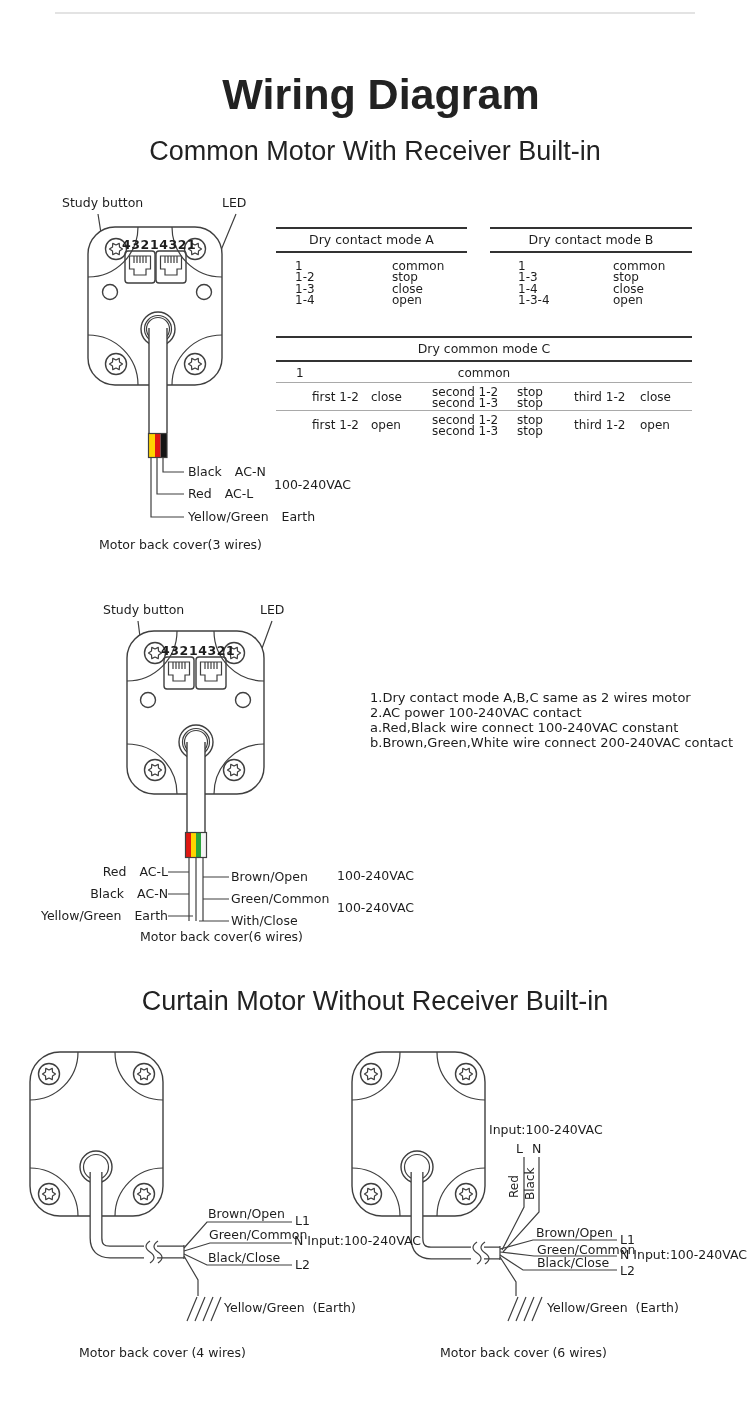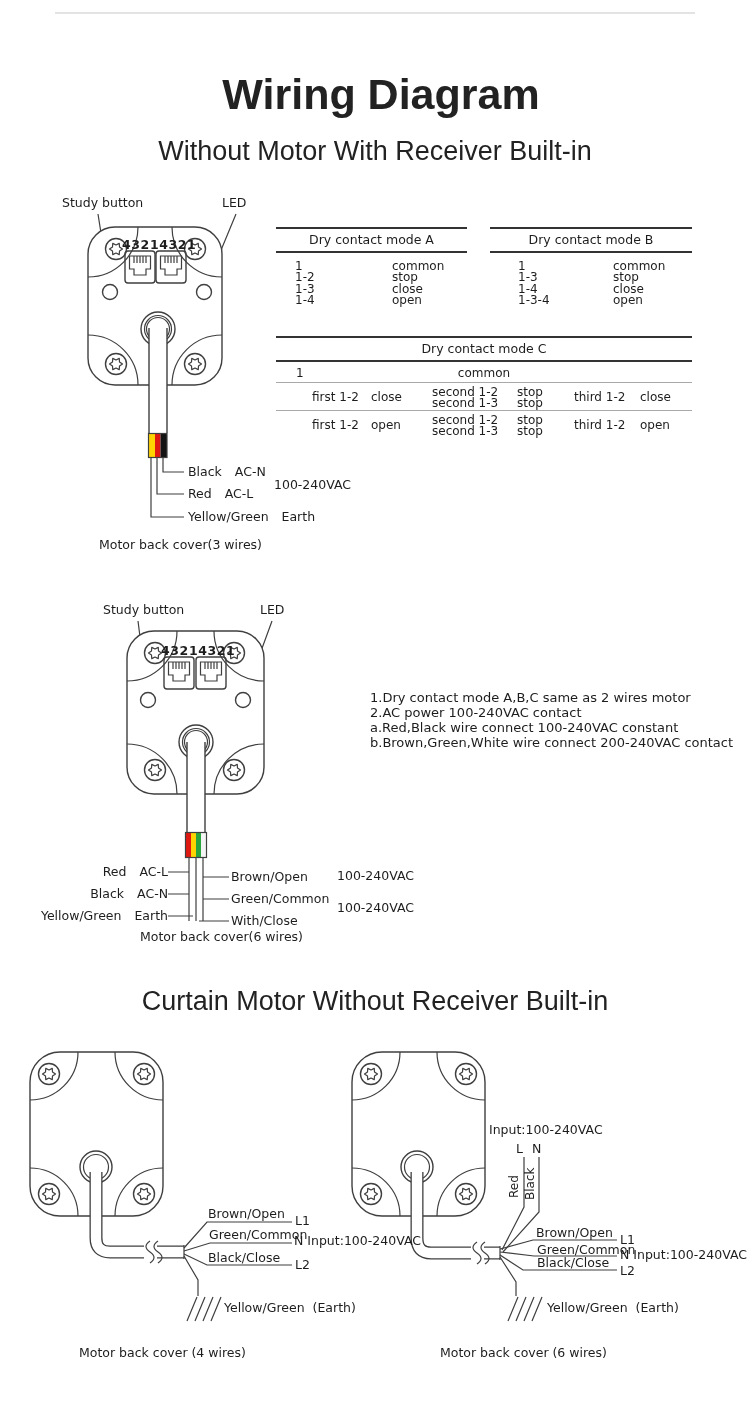--- a/index.html
+++ b/index.html
@@ -43,21 +43,21 @@
   .t3{left:298px;top:8px;} .t3v{left:364px;top:8px;}
   .cap{font-size:12.5px;}
 </style>
 </head>
 <body>
 
 <div class="canvas">
 
   <div class="topline"></div>
   <div class="title">Wiring Diagram</div>
-  <div class="sub sub1">Without Motor With Receiver Built-in</div>
+  <div class="sub sub1">Common Motor With Receiver Built-in</div>
   <div class="sub sub2">Curtain Motor Without Receiver Built-in</div>
 
   <svg class="art" width="750" height="1418" viewBox="0 0 750 1418">
     <defs>
       <g id="screw">
         <circle r="10.5" class="ln"></circle>
         <path class="thin" stroke-linejoin="round" d="M6.5,0 L3.5,2 L3.25,5.63 L0,4 L-3.25,5.63 L-3.5,2 L-6.5,0 L-3.5,-2 L-3.25,-5.63 L0,-4 L3.25,-5.63 L3.5,-2 Z"></path>
       </g>
       <g id="jack">
         <rect x="-15" y="-16" width="30" height="32" rx="3" class="ln"></rect>
@@ -200,21 +200,21 @@
           <span class="c2">close</span>
         </div>
       <div class="r2">
           <span class="c1">1-3-4</span>
           <span class="c2">open</span>
         </div>
     </div>
   </div>
 
   <div class="tbl" style="left:276px;top:336px;width:416px;">
-    <div class="hd">Dry contact mode C</div>
+    <div class="hd">Dry common mode C</div>
     <div class="crow">
       <span class="pin">1</span>
       <span class="cm">common</span>
     </div>
     <div class="drow">
       <span class="f1">first 1-2</span>
       <span class="f1v">close</span>
       <span class="s1">second 1-2</span>
       <span class="s1v">stop</span>
       <span class="s2">second 1-3</span>

